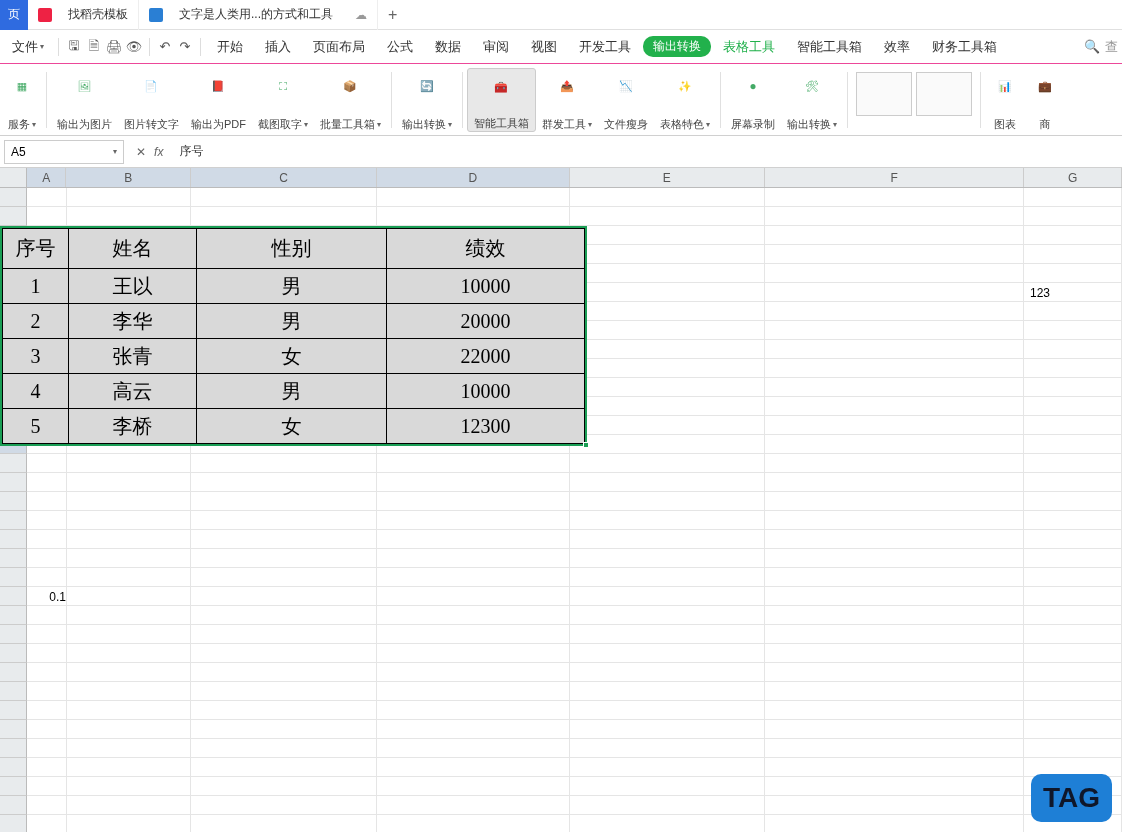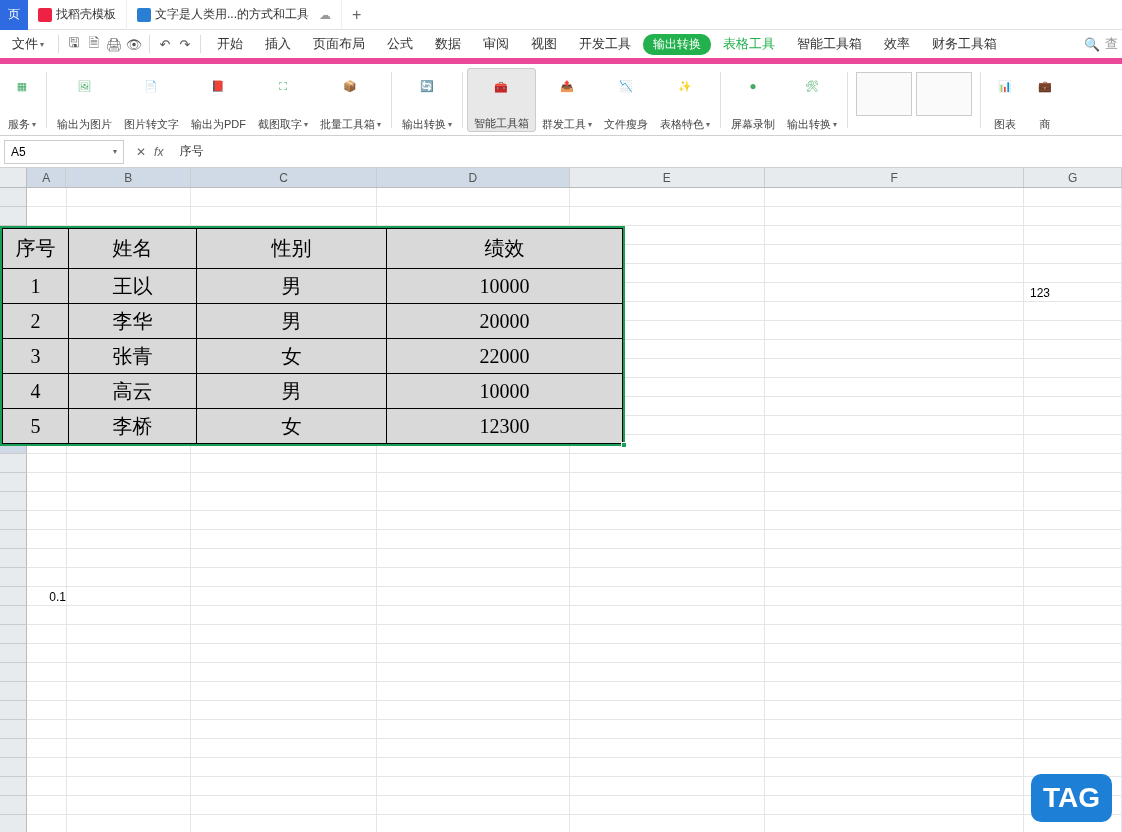--- a/index.html
+++ b/index.html
@@ -1,26 +1,26 @@
 <!DOCTYPE html>
 <html><head>
 <meta charset="utf-8">
 <style>
 * { box-sizing: border-box; margin: 0; padding: 0; font-family: "Microsoft YaHei", Arial, sans-serif; }
 body { background: #fff; width: 1122px; height: 832px; overflow: hidden; position: relative; }
 
 .tabbar { display: flex; align-items: center; height: 30px; background: #fff; border-bottom: 1px solid #e0e0e0; font-size: 12px; }
 .tab-home { background: #2f6be0; color: #fff; padding: 0 8px; height: 30px; display: flex; align-items: center; }
-.tab { display: flex; align-items: center; padding: 0 10px; height: 30px; gap: 4px; border-right: 1px solid #eee; color: #333; }
+.tab { display: flex; align-items: center; padding: 0 10px; height: 30px; gap: 16px; border-right: 1px solid #eee; color: #333; }
 .tab.active { background: #fff; }
 .tab-icon { width: 14px; height: 14px; display: inline-block; border-radius: 2px; }
 .tab-close { margin-left: 6px; color: #999; }
 .tab-add { padding: 0 10px; color: #666; font-size: 16px; }
 
-.menubar { display: flex; align-items: center; height: 34px; background: #fff; border-bottom: 6px solid #ec4899; font-size: 13px; gap: 2px; padding: 0 4px; }
+.menubar { display: flex; align-items: center; height: 34px; background: #fff; border-bottom: 1px solid #ec4899; font-size: 13px; gap: 2px; padding: 0 4px; }
 .menu-file { color: #333; padding: 0 8px; display: flex; align-items: center; gap: 2px; }
 .menu-sep { width: 1px; height: 18px; background: #ddd; margin: 0 4px; }
 .menu-icon { width: 18px; height: 18px; display: inline-flex; align-items: center; justify-content: center; color: #555; }
 .menu-item { padding: 0 10px; color: #333; }
 .menu-item.pill { background: #22b14c; color: #fff; border-radius: 10px; padding: 2px 10px; font-size: 12px; }
 .menu-item.green { color: #22b14c; }
 .menu-search { margin-left: auto; display: flex; align-items: center; gap: 4px; color: #999; }
 
 .ribbon { display: flex; align-items: flex-start; height: 72px; background: #fff; border-bottom: 1px solid #d0d0d0; padding: 4px 2px 0 2px; font-size: 11px; color: #444; }
 .ribbon-group { display: flex; flex-direction: column; align-items: center; padding: 0 6px; height: 64px; justify-content: space-between; }
@@ -50,29 +50,29 @@
 .cell { border-right: 1px solid #e5e5e5; border-bottom: 1px solid #e5e5e5; font-size: 12px; padding: 0 4px; display: flex; align-items: center; overflow: visible; white-space: nowrap; }
 
 .data-table { position: absolute; left: 0; top: 58px; border: 2px solid #1a9e55; }
 .data-table table { border-collapse: collapse; }
 .data-table th, .data-table td { border: 1px solid #000; background: #d9d9d9; font-family: "SimSun", serif; font-size: 20px; text-align: center; font-weight: normal; }
 .data-table th { height: 40px; }
 .data-table td { height: 35px; }
 .data-table .c0 { width: 66px; }
 .data-table .c1 { width: 128px; }
 .data-table .c2 { width: 190px; }
-.data-table .c3 { width: 236px; }
+.data-table .c3 { width: 198px; }
 .sel-handle { position: absolute; right: -4px; bottom: -4px; width: 6px; height: 6px; background: #1a9e55; border: 1px solid #fff; }
 
 .floating-text { position: absolute; font-size: 12px; }
 
 .watermark { position: absolute; right: 10px; bottom: 10px; display: flex; align-items: center; gap: 8px; }
 .wm-text { color: #e03030; font-weight: bold; font-size: 24px; }
 .wm-sub { color: #e03030; font-size: 13px; position: absolute; bottom: -2px; left: 0; }
-.wm-tag { background: #1e7fd6; color: #ffffff; font-size: 28px; font-weight: bold; padding: 8px 12px; border-radius: 10px; }
+.wm-tag { background: #1e7fd6; color: #0f172a; font-size: 28px; font-weight: bold; padding: 8px 12px; border-radius: 10px; }
 </style>
 </head>
 <body>
 
 <div class="tabbar">
   <div class="tab-home">页</div>
   <div class="tab">
     <span class="tab-icon" style="background:#e24"></span>
     <span>找稻壳模板</span>
   </div>

